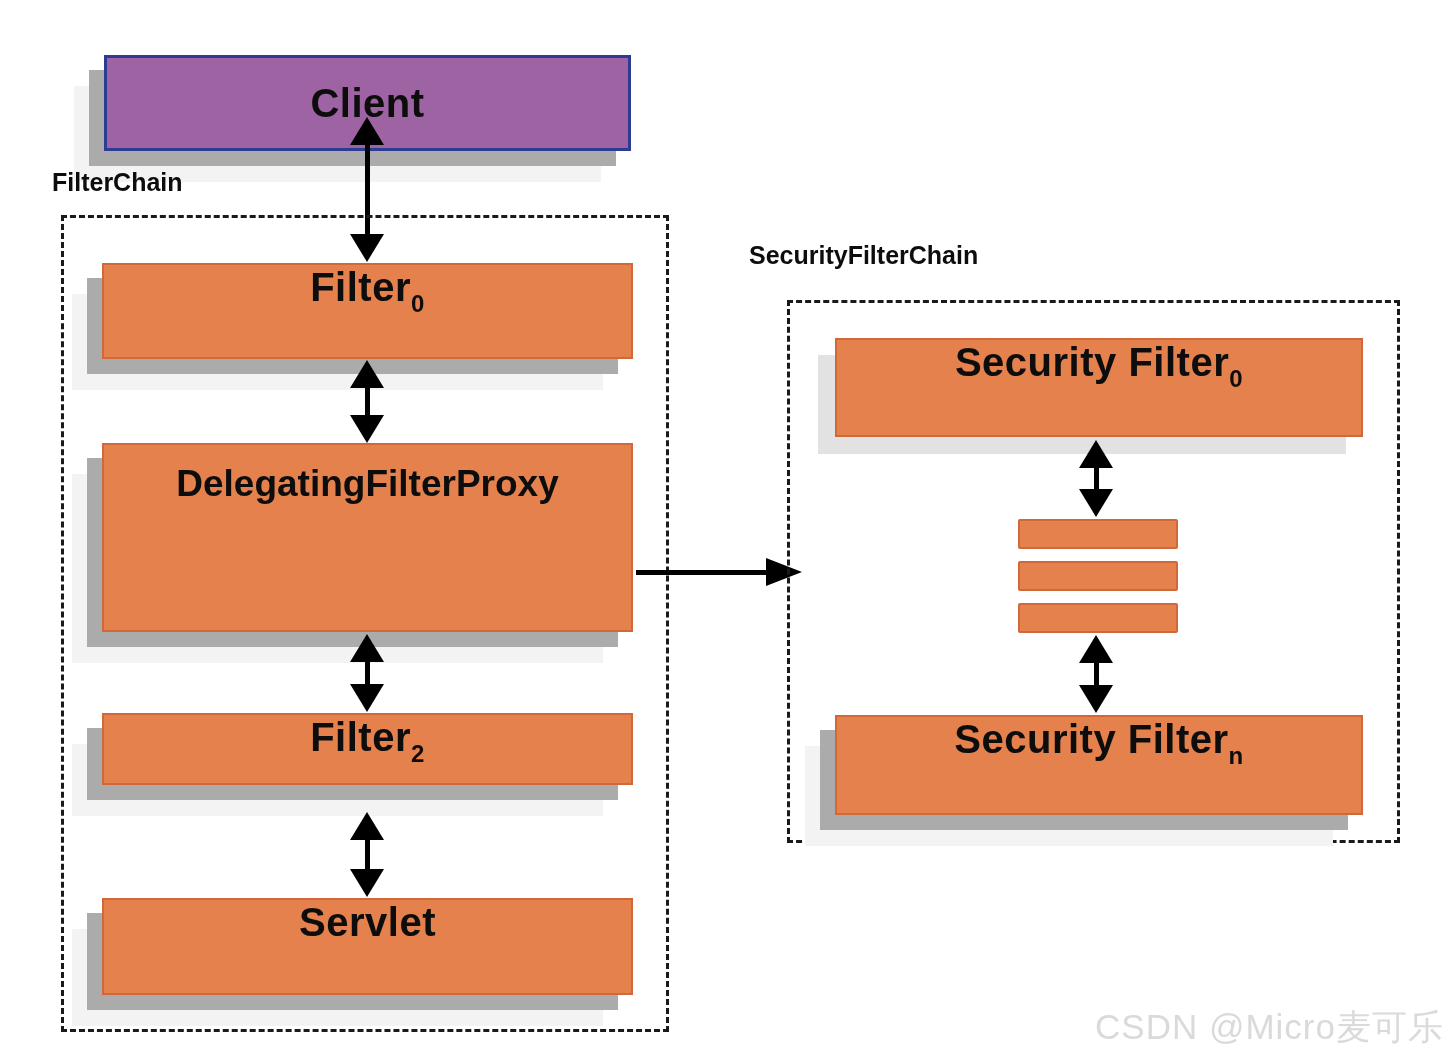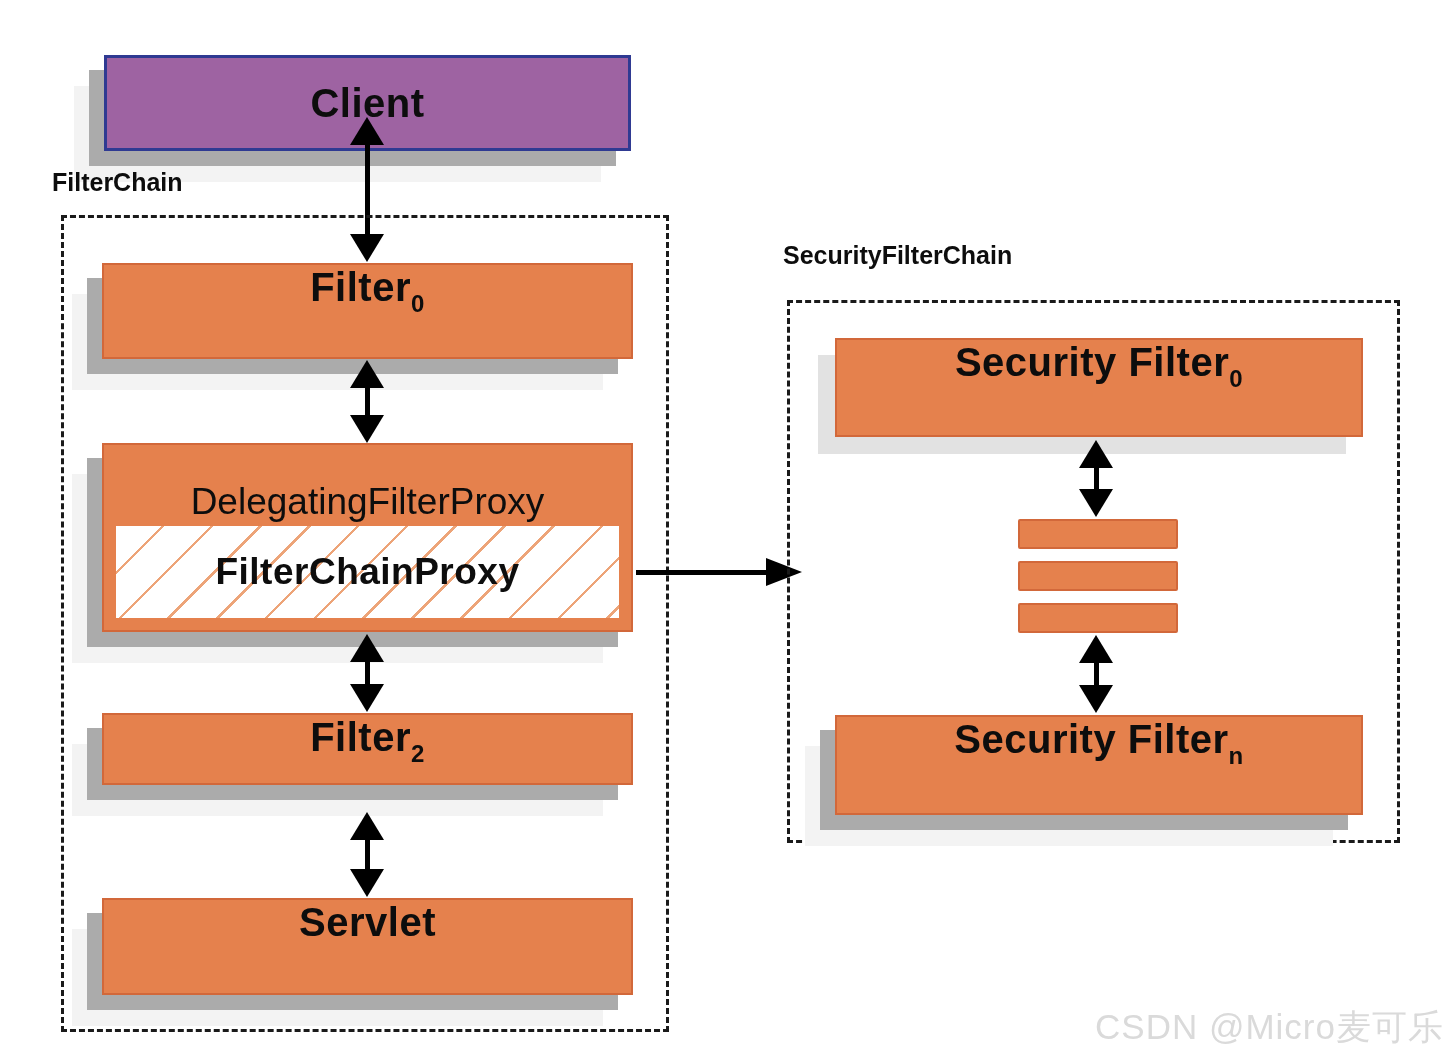--- a/index.html
+++ b/index.html
@@ -72,23 +72,22 @@
   .delegating{
     position:absolute;
     left:102px;top:443px;width:531px;height:189px;
     background:var(--orange);
     border:2px solid var(--orange_border);
     box-shadow:-15px 15px 0 var(--shadow), -30px 31px 0 var(--shadow_light);
   }
   .delegating-title{
     position:absolute;left:0;top:0;right:0;height:78px;
     display:flex;align-items:center;justify-content:center;
-    font-size:37px;font-weight:normal;color:var(--text);
-    white-space:nowrap;
-    margin-top:18px;
+    font-size:37px;font-weight:bold;color:var(--text);
+    white-space:nowrap;
   }
   .proxy-inner{
     position:absolute;left:9px;right:9px;top:78px;bottom:9px;
     background:repeating-linear-gradient(135deg,#ffffff 0 32px,var(--hatch) 32px 34.5px);
     border:3px solid var(--orange);
     display:flex;align-items:center;justify-content:center;
   }
   .proxy-inner .box-label{font-size:37px;}
   
   .bar{
@@ -149,23 +148,20 @@
   </div>
 
   <div class="varrow" style="left:350px;top:360px;height:83px">
     <div class="tri up"></div>
     <div class="stem"></div>
     <div class="tri down"></div>
   </div>
 
   <div class="delegating">
     <div class="delegating-title">DelegatingFilterProxy</div>
-    <div class="proxy-inner">
-      <span class="box-label">FilterChainProxy</span>
-    </div>
   </div>
 
   <div class="varrow" style="left:350px;top:634px;height:78px">
     <div class="tri up"></div>
     <div class="stem"></div>
     <div class="tri down"></div>
   </div>
 
   <div class="obox" style="left:102px;top:713px;width:531px;height:72px">
     <span class="box-label"><span>Filter</span><sub>2</sub></span>
@@ -177,21 +173,21 @@
     <div class="tri down"></div>
   </div>
 
   <div class="obox" style="left:102px;top:898px;width:531px;height:97px">
     <span class="box-label">Servlet</span>
   </div>
 
   <div class="h-stem"></div>
   <div class="h-head"></div>
 
-  <div class="section-label" style="left:783px;top:241px">SecurityFilterChain</div>
+  <div class="section-label" style="left:749px;top:241px">SecurityFilterChain</div>
   <div class="dashed" style="left:787px;top:300px;width:613px;height:543px"></div>
 
   <div class="obox softshadow" style="left:835px;top:338px;width:528px;height:99px">
     <span class="box-label"><span>Security Filter</span><sub>0</sub></span>
   </div>
 
   <div class="varrow" style="left:1079px;top:440px;height:77px">
     <div class="tri up"></div>
     <div class="stem"></div>
     <div class="tri down"></div>

